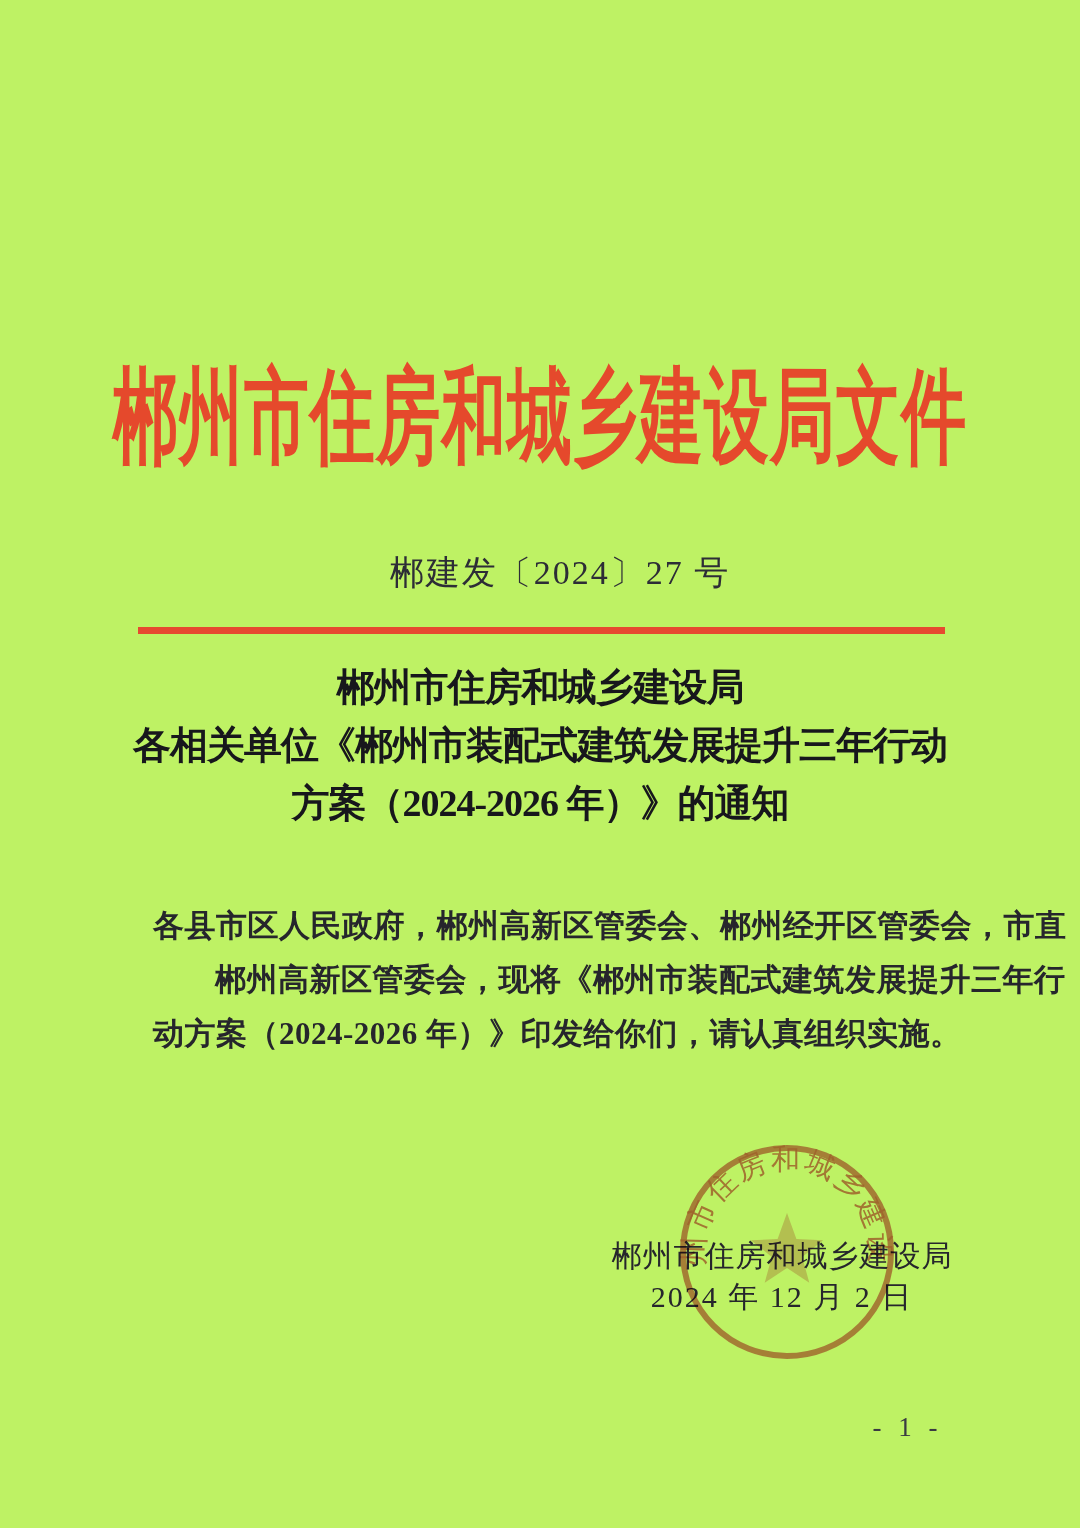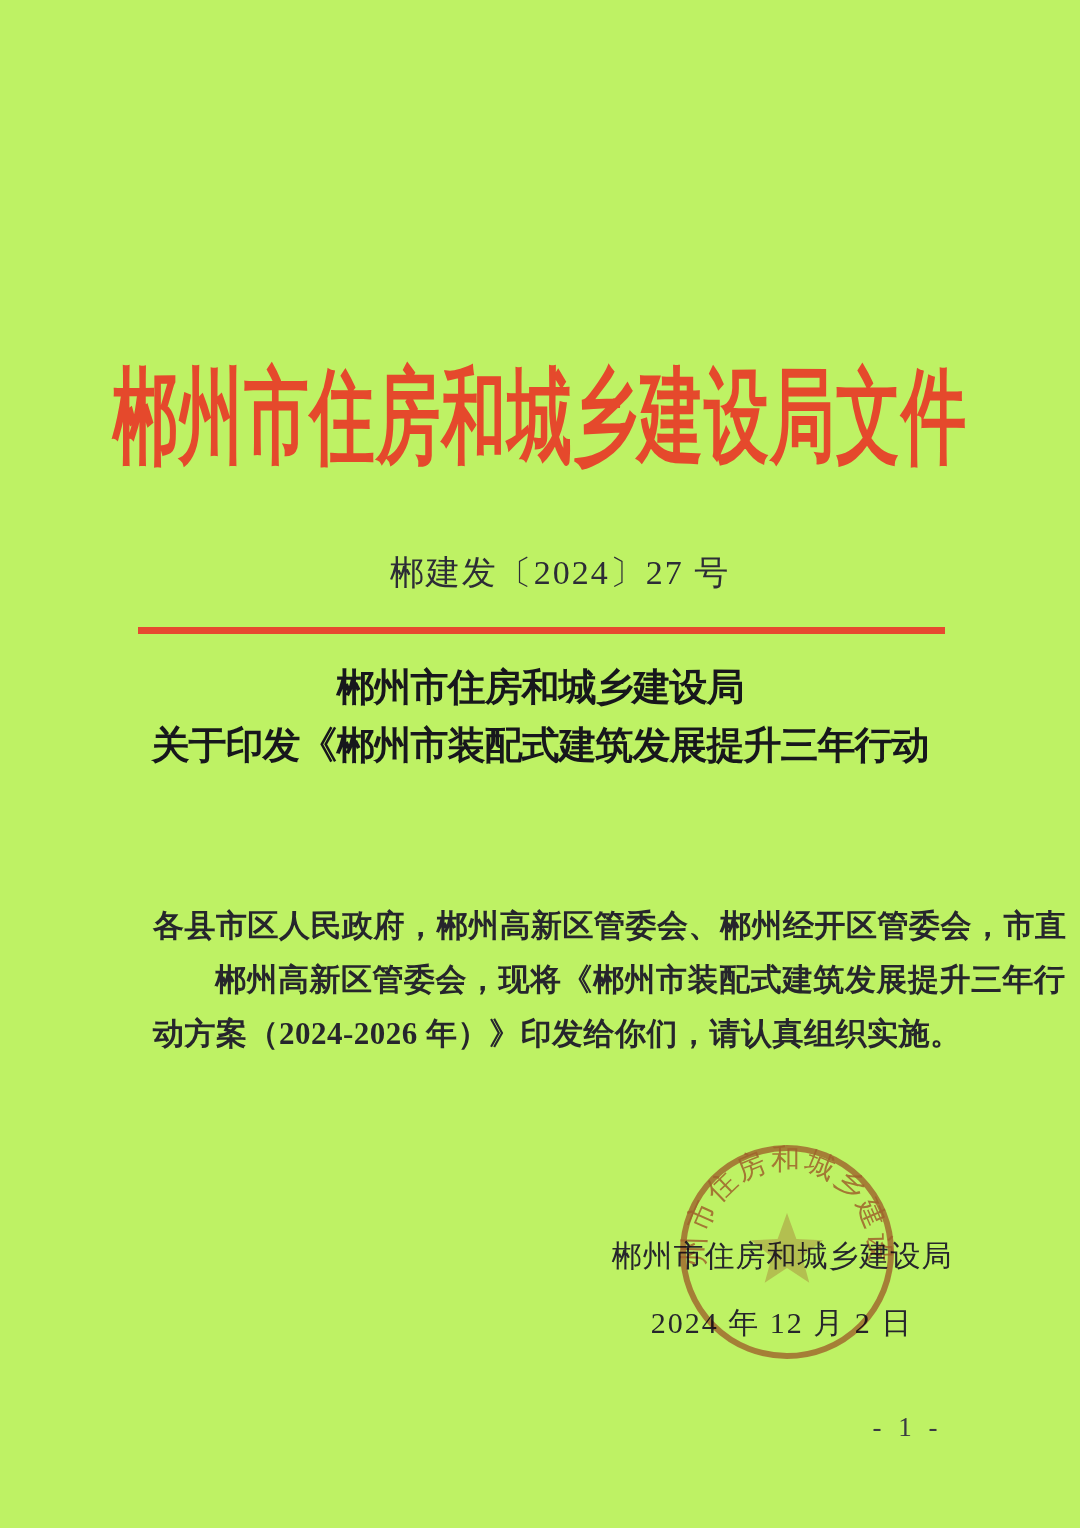--- a/index.html
+++ b/index.html
@@ -71,21 +71,21 @@
   .body-line.indent { text-indent: 2em; }
   
   .sign-block {
     position: absolute;
     top: 1236px; left: 572px; width: 420px;
     text-align: center;
     color: #26262c;
     z-index: 2;
   }
   .sign-name { font-size: 30px; letter-spacing: 1px; white-space: nowrap; }
-  .sign-date { font-size: 30px; margin-top: 26px; letter-spacing: 2px; white-space: nowrap; }
+  .sign-date { font-size: 30px; letter-spacing: 2px; white-space: nowrap; }
   
   .seal {
     position: absolute;
     top: 1140px; left: 675px;
     width: 224px; height: 224px;
     z-index: 3;
     mix-blend-mode: multiply;
     opacity: 0.88;
   }
   
@@ -105,21 +105,22 @@
 <div class="page">
 
   <div class="red-header">郴州市住房和城乡建设局文件</div>
 
   <div class="doc-number">郴建发〔2024〕27 号</div>
 
   <div class="red-rule"></div>
 
   <div class="doc-title">
     <div class="t-line">郴州市住房和城乡建设局</div>
-    <div class="t-line">关于印发《郴州市装配式建筑发展提升三年行动</div>
+    <div class="t-line">各相关单位《郴州市装配式建筑发展提升三年行动</div>
+    <div class="t-line">方案（2024-2026 年）》的通知</div>
   </div>
 
   <div class="doc-body">
     <div class="body-line stretch">各县市区人民政府，郴州高新区管委会、郴州经开区管委会，市直</div>
     <div class="body-line stretch indent">郴州高新区管委会，现将《郴州市装配式建筑发展提升三年行</div>
     <div class="body-line">动方案（2024-2026 年）》印发给你们，请认真组织实施。</div>
   </div>
 
   <div class="sign-block">
     <div class="sign-name">郴州市住房和城乡建设局</div>

